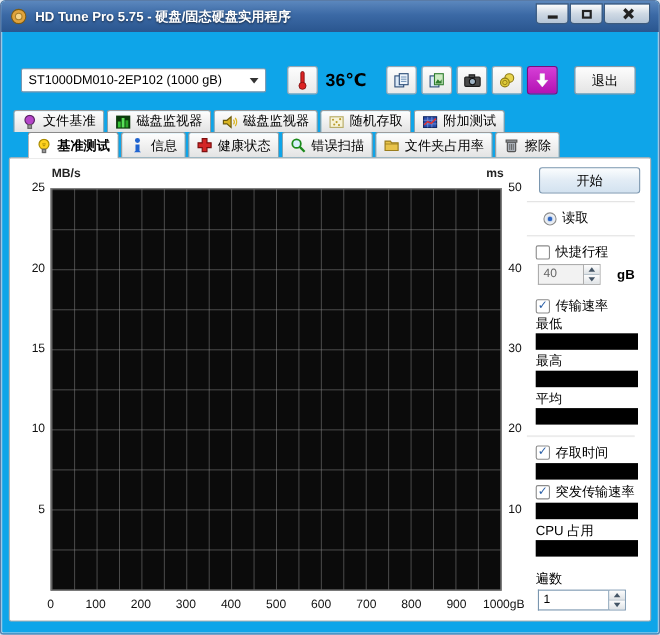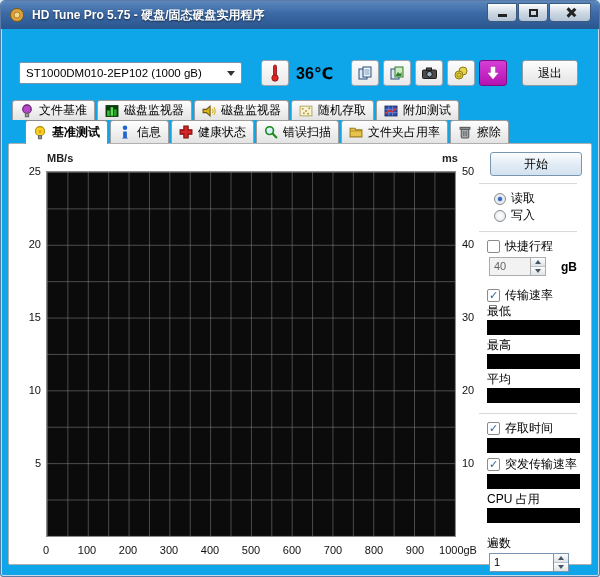--- a/index.html
+++ b/index.html
@@ -297,24 +297,20 @@
     <span class="tick xt-last tick" style="left:426px;top:400px;">1000gB</span>
 
     <div class="rcol">
       <button class="start-btn">开始</button>
       <div class="hsep"></div>
 
       <div class="row radio-row">
         <span class="radio sel"></span>
         <span>读取</span>
       </div>
-      <div class="row radio-row">
-        <span class="radio"></span>
-        <span>写入</span>
-      </div>
       <div class="hsep"></div>
 
       <div class="row">
         <span class="cb"></span>
         <span>快捷行程</span>
       </div>
       <div class="row" style="height:auto;">
         <div class="spin spin40 disabled">
           <div class="spin-val">40</div>
           <div class="spin-btns">

